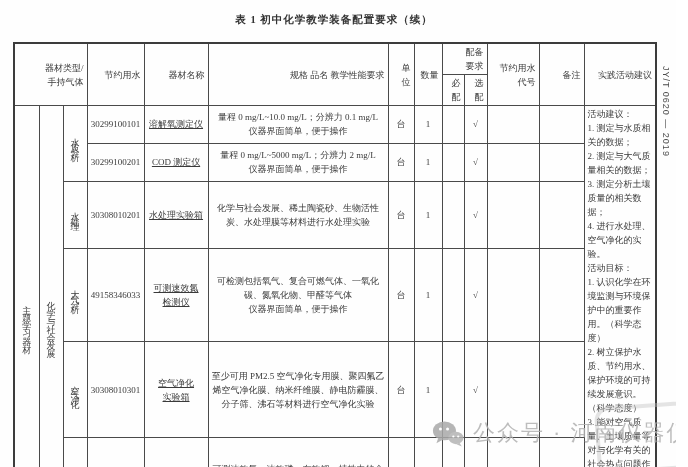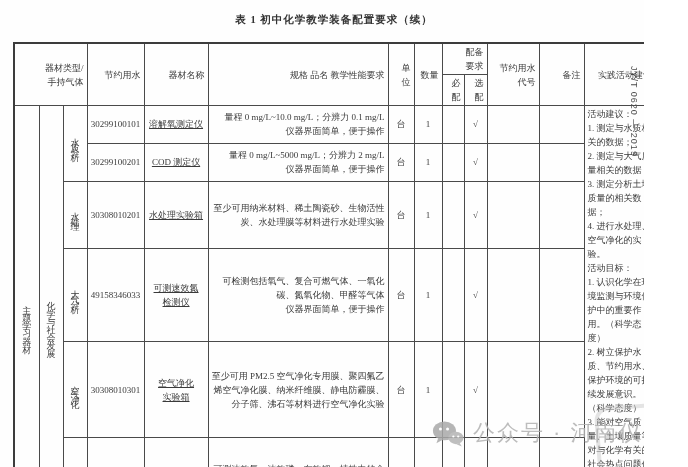--- a/index.html
+++ b/index.html
@@ -1,18 +1,18 @@
 <!DOCTYPE html>
 <html><head>
 <meta charset="utf-8">
 <style>
   html,body{margin:0;padding:0;}
   .page{
     position:relative;width:644px;height:467px;background:#fefefe;overflow:hidden;
-    font-family:"Liberation Serif","DejaVu Serif",serif;color:#3a3a3a;
+    font-family:"Liberation Serif","DejaVu Serif",serif;color:#3a3a3a;padding-left:32px;
   }
   .doc-title{
     position:absolute;top:13px;left:13px;width:642px;text-align:center;
     font-size:10.5px;font-weight:bold;letter-spacing:1px;color:#333;
   }
   .doc-code{
     position:absolute;top:66px;right:5px;
     writing-mode:vertical-rl;font-size:9px;letter-spacing:1px;color:#4a4a4a;
     font-family:"Liberation Sans","DejaVu Sans",sans-serif;
   }
@@ -21,21 +21,21 @@
     border-collapse:collapse;table-layout:fixed;
   }
   table.main th,table.main td{
     border:1px solid #4a4a4a;font-weight:normal;
     font-size:9px;line-height:14px;padding:1px 3px;vertical-align:middle;
     overflow:hidden;
   }
   table.main{border:2px solid #3c3c3c;}
   th{text-align:right;white-space:pre-line;}
   td{text-align:center;}
-  td.lft{text-align:right;padding:2px 5px;white-space:pre-wrap;line-height:13.5px;font-family:Liberation Serif, serif;}
+  td.lft{text-align:center;padding:2px 5px;white-space:pre-wrap;line-height:13.5px;font-family:Liberation Serif, serif;}
   td.name{text-align:center;padding:2px 4px;white-space:pre-wrap;text-decoration:underline;}
   .vtxt{writing-mode:vertical-lr;text-orientation:upright;display:inline-block;}
   .ls-w{letter-spacing:8px;}
   .ls-m{letter-spacing:5px;}
   td.sugg{
     text-align:left;vertical-align:top;padding:4px 4px;
     white-space:pre-wrap;line-height:15px;font-size:9px;
   }
   .check{color:#555;font-size:9px;}
   .watermark{
@@ -132,21 +132,21 @@
         <td>1</td>
         <td></td>
         <td><span class="check">√</span></td>
         <td></td>
         <td></td>
       </tr>
       <tr style="height:55px">
         <td><span class="vtxt ls-m">水处理</span></td>
         <td>30308010201</td>
         <td class="name">水处理实验箱</td>
-        <td class="lft">至少可用纳米材料、稀土陶瓷砂、生物活性炭、水处理膜等材料进行水处理实验</td>
+        <td class="lft">化学与社会发展、稀土陶瓷砂、生物活性炭、水处理膜等材料进行水处理实验</td>
         <td>台</td>
         <td>1</td>
         <td></td>
         <td><span class="check">√</span></td>
         <td></td>
         <td></td>
       </tr>
       <tr style="height:76px">
         <td><span class="vtxt ls-m">大气分析</span></td>
         <td>49158346033</td>

